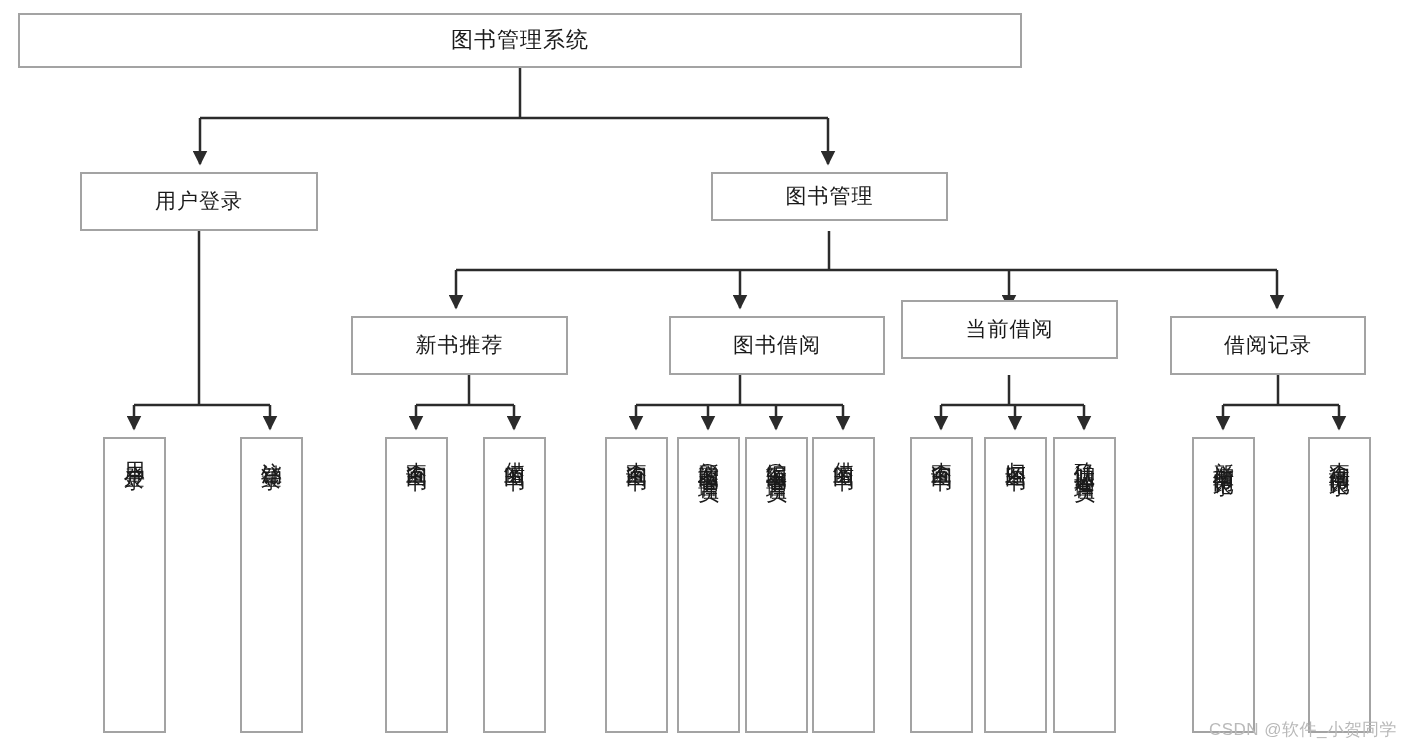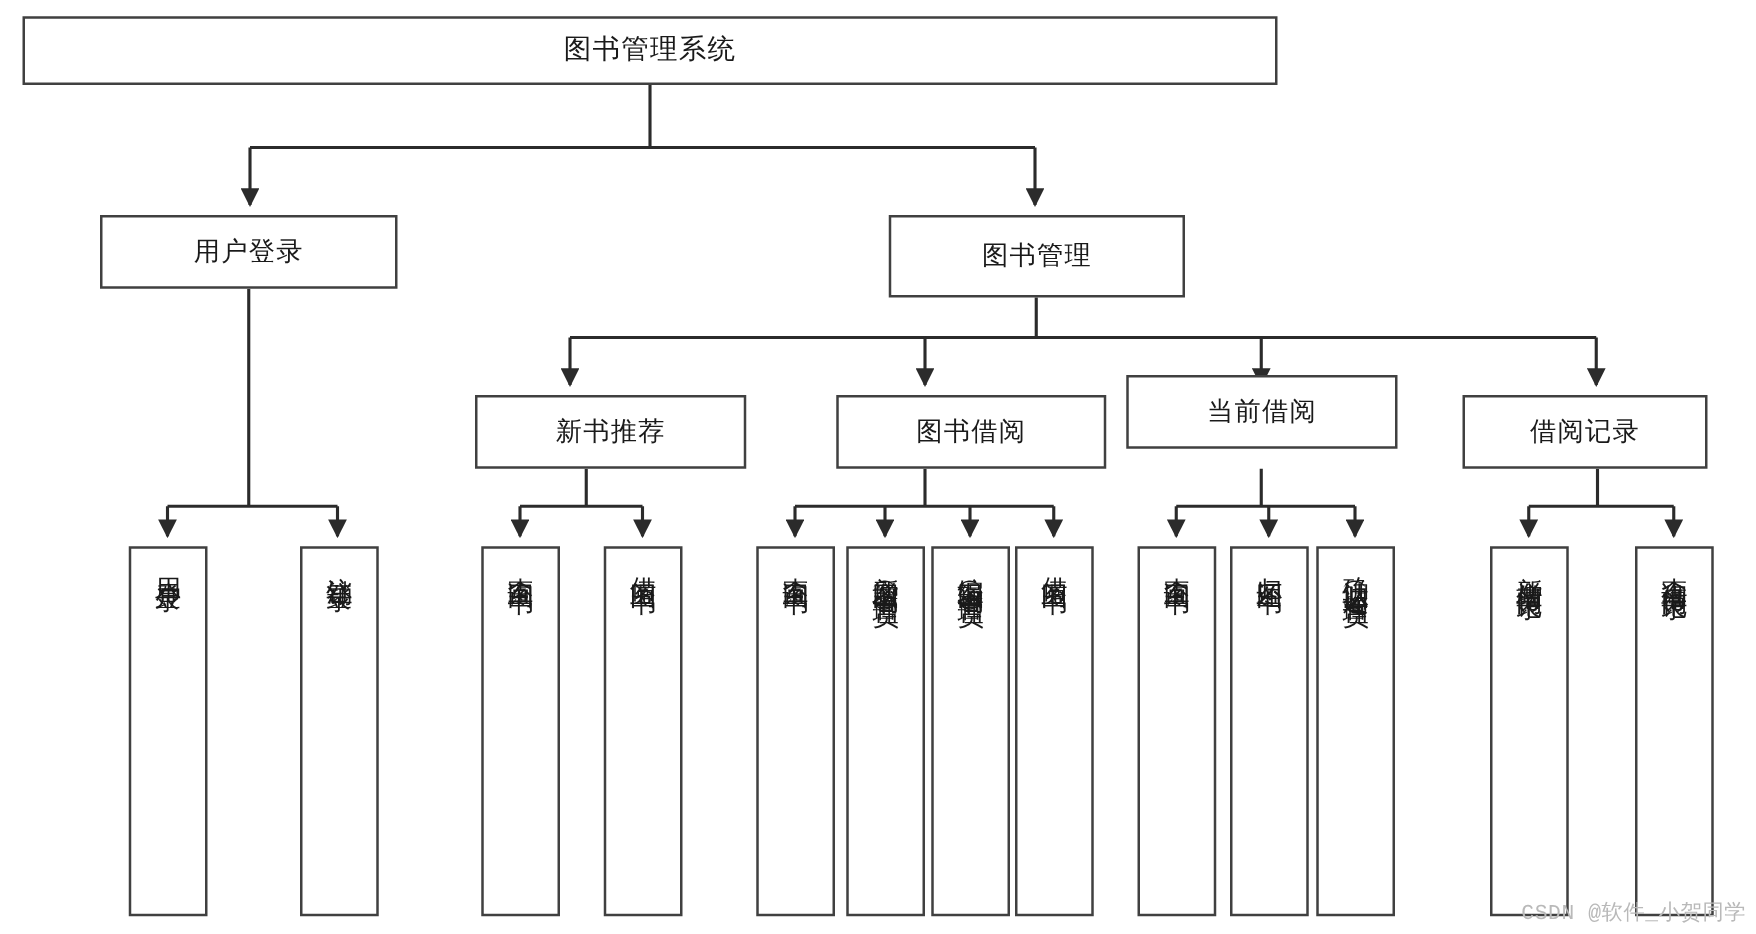--- a/index.html
+++ b/index.html
@@ -19,21 +19,21 @@
     position: absolute;
     left: 0;
     top: 0;
     width: 1405px;
     height: 747px;
     pointer-events: none;
   }
   .node {
     position: absolute;
     box-sizing: border-box;
-    border: 2px solid #404040;
+    border: 2px solid #a3a3a3;
     background: #ffffff;
     display: flex;
     align-items: center;
     justify-content: center;
     color: #1a1a1a;
   }
   .node.horiz {
     font-size: 21px;
     letter-spacing: 1px;
     line-height: 1.2;
@@ -53,21 +53,21 @@
     letter-spacing: 3px;
     line-height: 1.05;
     white-space: nowrap;
   }
   .watermark {
     position: absolute;
     right: 8px;
     bottom: 6px;
     font-size: 17px;
     color: #b9b9b9;
-    font-family: Liberation Mono, monospace;
+    font-family: Liberation Sans, sans-serif;
     white-space: nowrap;
     letter-spacing: 0.5px;
   }
 </style>
 </head>
 <body>
 
 <div id="canvas">
 
   <svg id="connectors" viewBox="0 0 1405 747" width="1405" height="747">
@@ -116,23 +116,23 @@
       <path d="M 1278 375 L 1278 405"></path>
       <path d="M 1223 405 L 1339 405"></path>
       <path d="M 1223 405 L 1223 429" marker-end="url(#arrow)"></path>
       <path d="M 1339 405 L 1339 429" marker-end="url(#arrow)"></path>
     </g>
   </svg>
 
   <div class="node root horiz" style="left: 18px; top: 13px; width: 1004px; height: 55px;">图书管理系统</div>
 
   <div class="node horiz" style="left: 80px; top: 172px; width: 238px; height: 59px;">用户登录</div>
-  <div class="node horiz" style="left: 711px; top: 172px; width: 237px; height: 66px;">图书管理</div>
+  <div class="node horiz" style="left: 711px; top: 172px; width: 237px; height: 49px;">图书管理</div>
 
-  <div class="node horiz" style="left: 380px; top: 316px; width: 217px; height: 59px;">新书推荐</div>
+  <div class="node horiz" style="left: 351px; top: 316px; width: 217px; height: 59px;">新书推荐</div>
   <div class="node horiz" style="left: 632px; top: 316px; width: 216px; height: 59px; margin-left: 37px;">图书借阅</div>
   <div class="node horiz" style="left: 901px; top: 300px; width: 217px; height: 59px;">当前借阅</div>
   <div class="node horiz" style="left: 1170px; top: 316px; width: 196px; height: 59px;">借阅记录</div>
 
   <div class="node leaf" style="left: 103px; top: 437px; width: 63px; height: 296px;">
     <span class="vtext">用户登录</span>
   </div>
   <div class="node leaf" style="left: 240px; top: 437px; width: 63px; height: 296px;">
     <span class="vtext">注销登录</span>
   </div>

